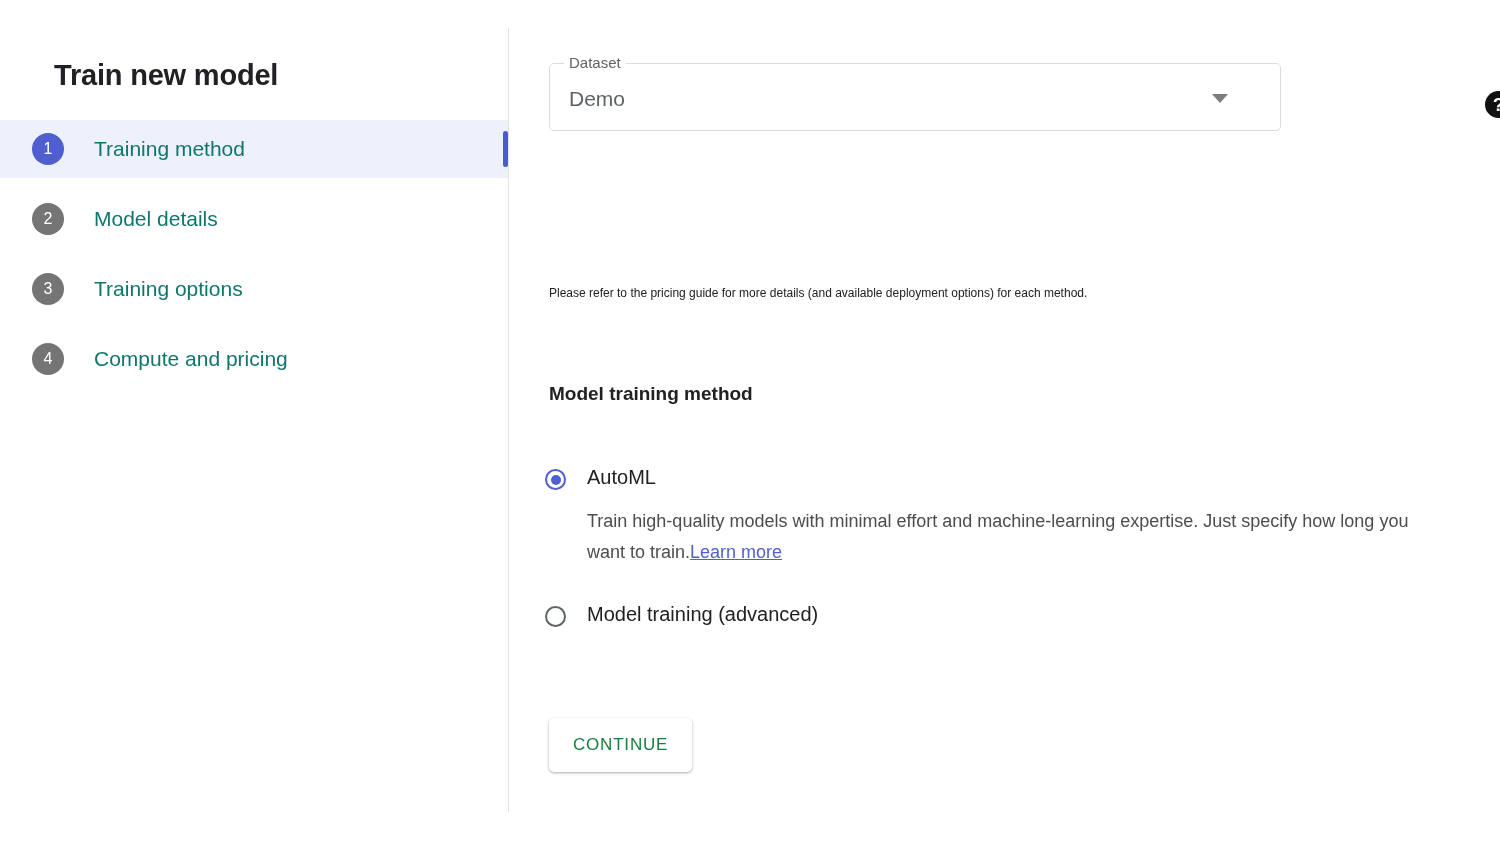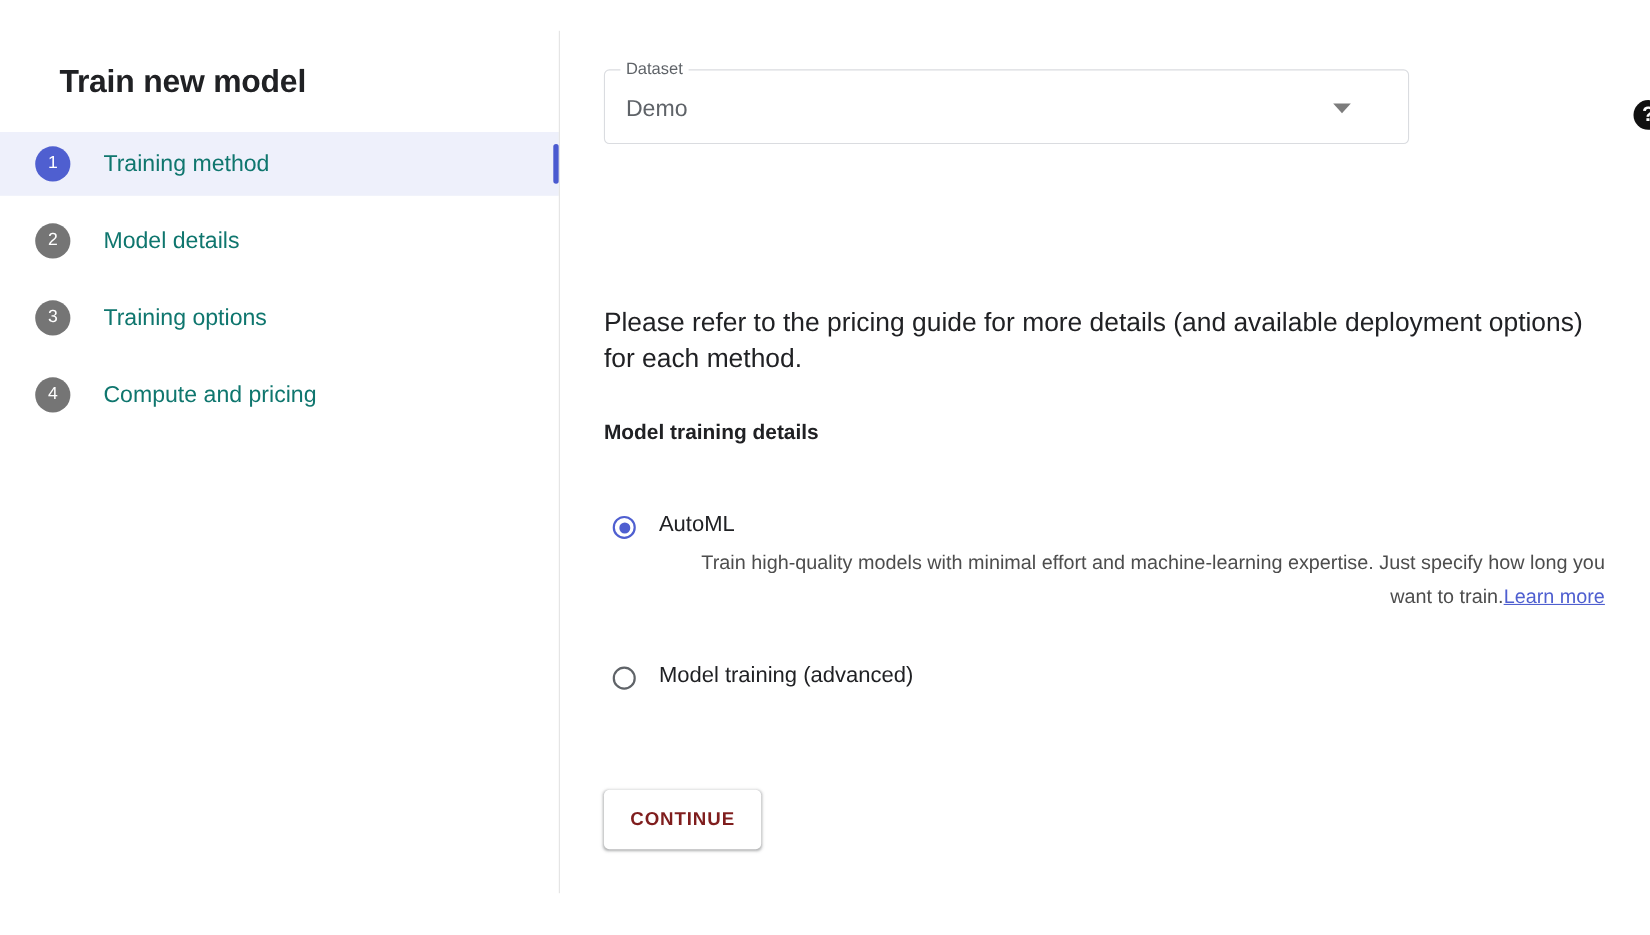--- a/index.html
+++ b/index.html
@@ -210,38 +210,38 @@
     display: flex;
     align-items: center;
     justify-content: center;
     line-height: 1;
   }
 
   .body-text {
     position: absolute;
     left: 40px;
     width: 896px;
-    font-size: 24px;
+    font-size: 12px;
     line-height: 33px;
     color: #202124;
   }
 
   .section-heading {
     position: absolute;
     left: 40px;
     font-size: 19px;
     font-weight: bold;
     color: #202124;
     line-height: 26px;
   }
 
   
   .radio-option {
     position: absolute;
-    left: 40px;
+    left: 28px;
     width: 900px;
   }
   .radio-circle {
     position: absolute;
     left: 8px;
     top: 6px;
     width: 21px;
     height: 21px;
     border-radius: 50%;
     border: 2px solid #5f6368;
@@ -261,44 +261,43 @@
     background: #4f5fd0;
   }
   .radio-title {
     margin-left: 50px;
     font-size: 20px;
     color: #202124;
     line-height: 28px;
   }
   .radio-desc {
     margin-left: 50px;
-    margin-top: 5px;
+    margin-top: 15px;
     font-size: 18px;
     line-height: 31px;
     color: #4d4d4d;
     width: 860px;
-    text-align: right;
   }
   .link {
     color: #4f5fd0;
     text-decoration: underline;
     cursor: pointer;
   }
 
   .continue-button {
     position: absolute;
     left: 40px;
     font-family: "Liberation Sans", sans-serif;
     background: #ffffff;
     border: none;
     border-radius: 5px;
     box-shadow: 0 1px 3px rgba(60,64,67,0.30), 0 1px 2px rgba(60,64,67,0.15);
-    color: #7f1d1d;
+    color: #15803d;
     font-size: 17px;
-    font-weight: bold;
+    font-weight: normal;
     letter-spacing: 0.8px;
     padding: 17px 24px;
     cursor: pointer;
   }
 </style>
 </head>
 <body>
 
 <div id="app">
 
@@ -346,21 +345,21 @@
       <div class="field-value">Demo</div>
       <div class="caret" style="right:52px;"></div>
     </div>
     <div class="help-icon" style="left:976px; top:91px;">
       <span>?</span>
     </div>
 
 
     <div class="body-text" style="top:277px;">Please refer to the pricing guide for more details (and available deployment options) for each method.</div>
 
-    <div class="section-heading" style="top:381px;">Model training details</div>
+    <div class="section-heading" style="top:381px;">Model training method</div>
 
     <div class="radio-option selected" style="top:463px;">
       <div class="radio-circle"></div>
       <div class="radio-title">AutoML</div>
       <div class="radio-desc"><span>Train high-quality models with minimal effort and machine-learning expertise. Just specify how long you want to train.</span><span class="link">Learn more</span></div>
     </div>
 
     <div class="radio-option" style="top:600px;">
       <div class="radio-circle"></div>
       <div class="radio-title">Model training (advanced)</div>

